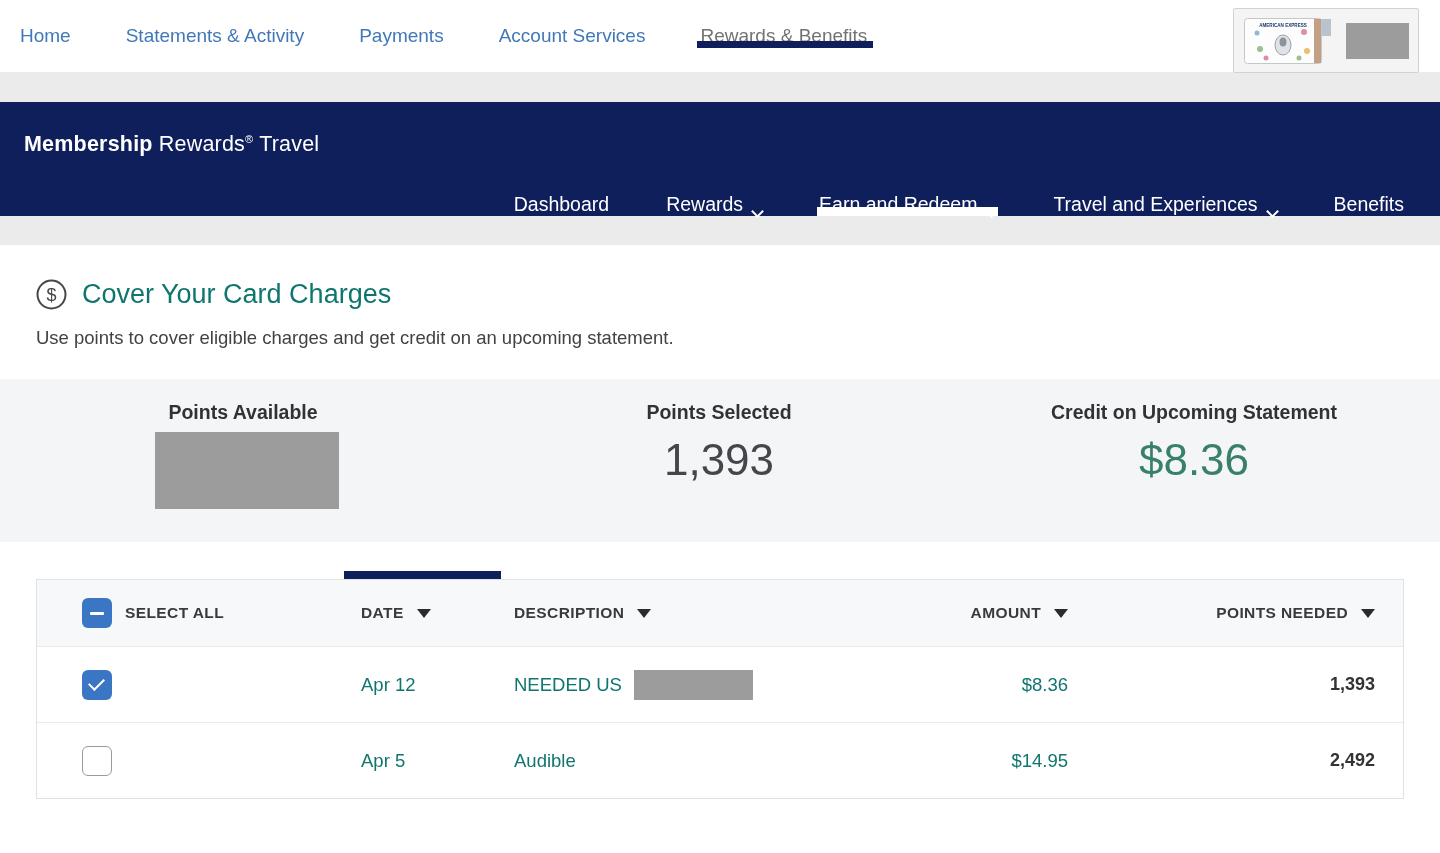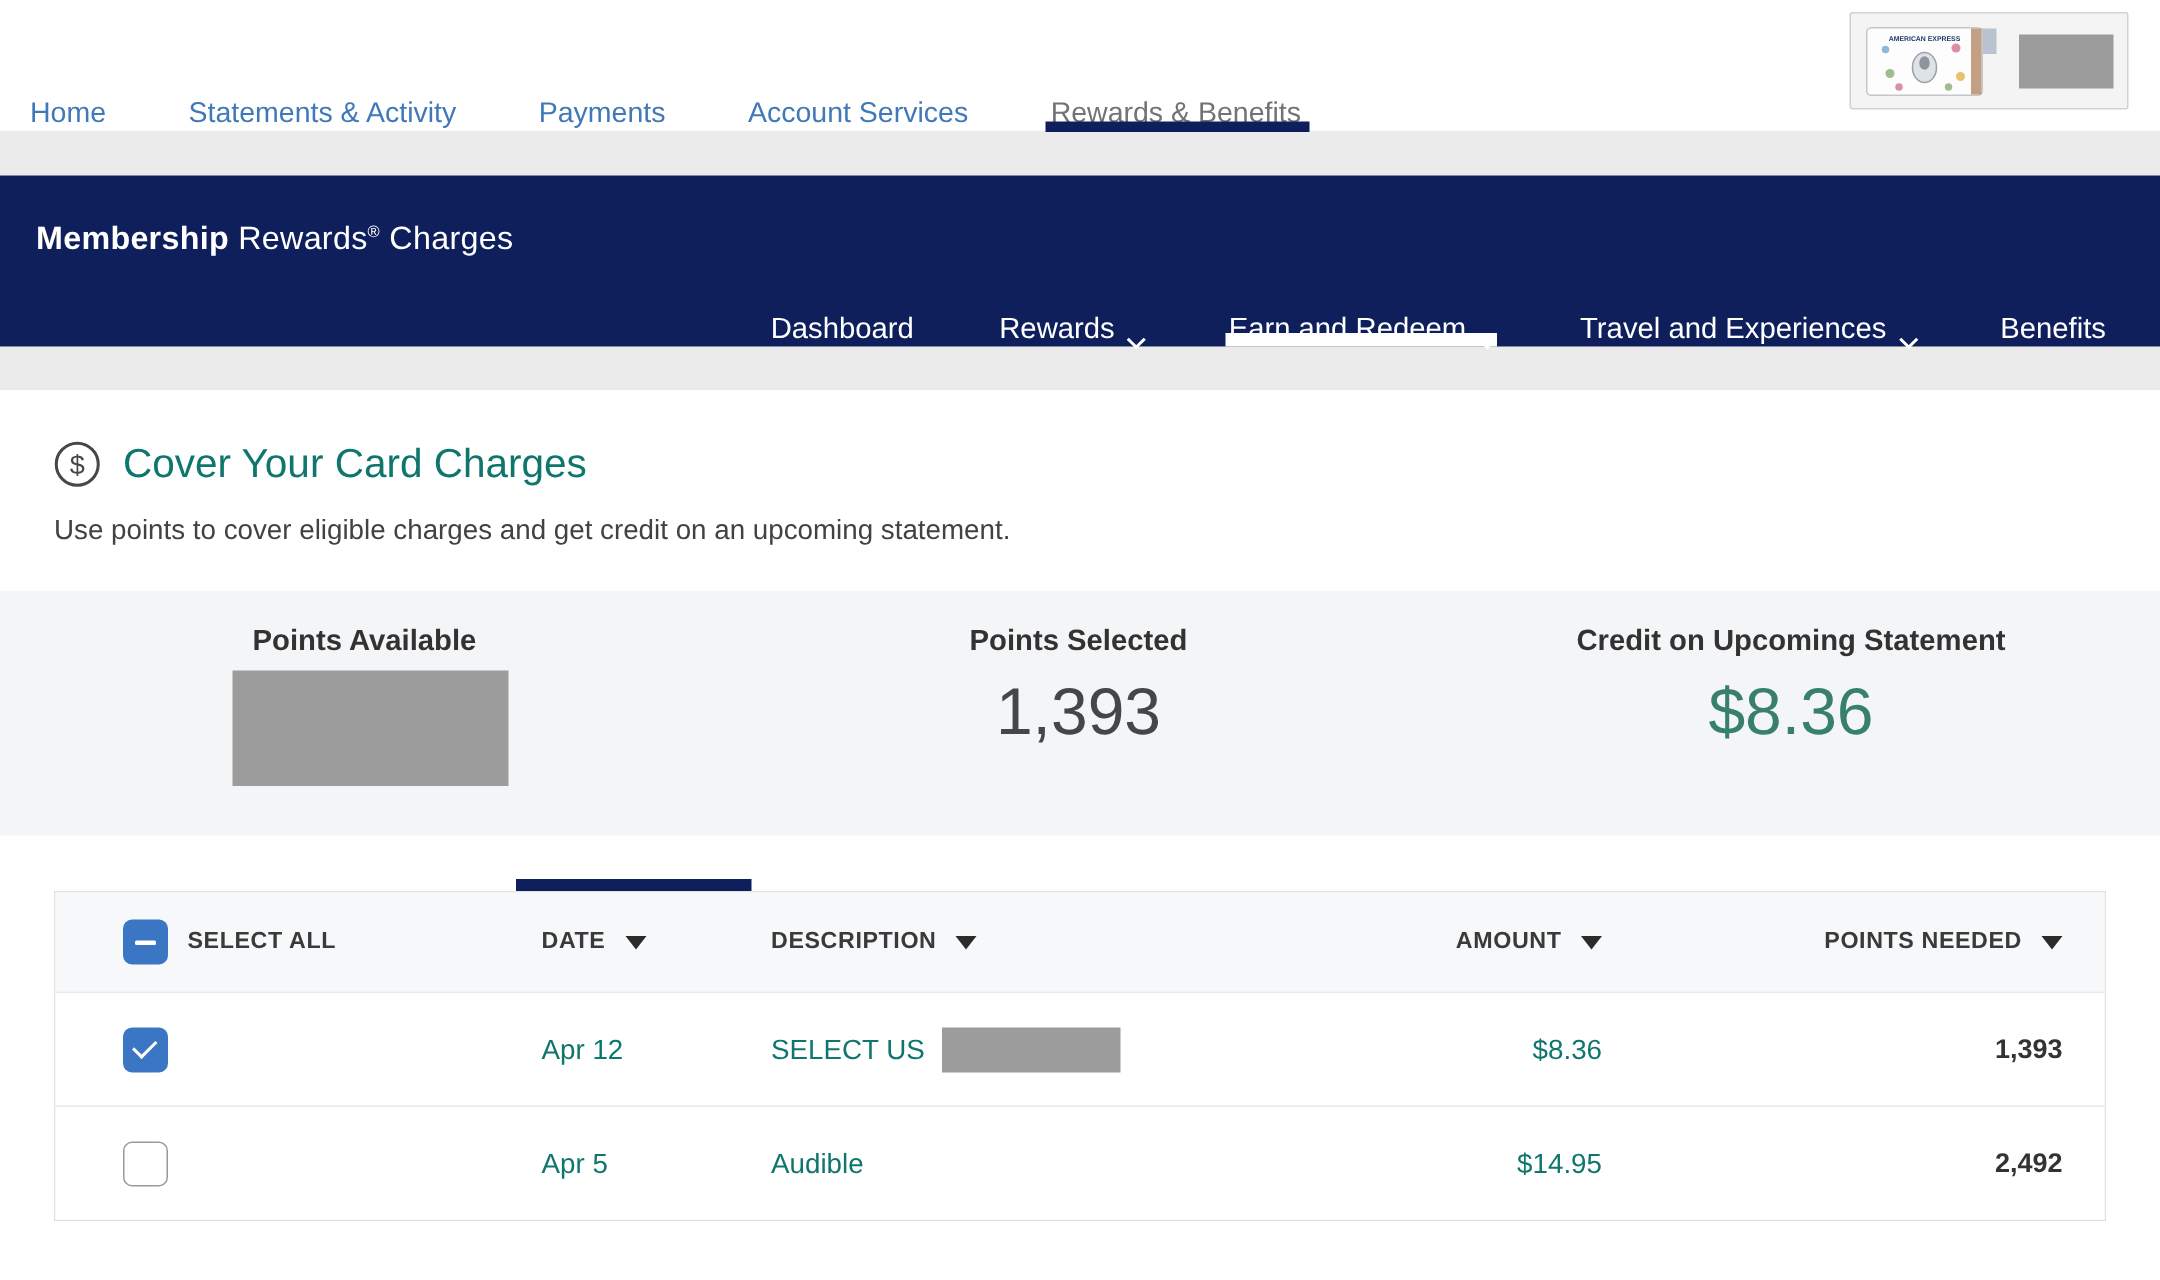--- a/index.html
+++ b/index.html
@@ -12,21 +12,21 @@
   }
   :root {
     --navy: #0e1f5c;
     --link: #4178b8;
     --green: #38806a;
     --cbblue: #3b76c4;
     --redact: #9c9c9c;
   }
 
   
-  .top-nav { position: relative; height: 87px; background: #fff; display: flex; align-items: flex-end; padding-left: 20px; gap: 55px; }
+  .top-nav { position: relative; height: 72px; background: #fff; display: flex; align-items: center; padding-left: 20px; gap: 55px; }
   .nav-item { display: flex; align-items: center; font-size: 19px; color: var(--link); position: relative; cursor: pointer; white-space: nowrap; }
   .nav-item.active { color: #737373; }
   .nav-item.active::after { content: ""; position: absolute; left: -3px; right: -6px; bottom: -1px; height: 7px; background: var(--navy); }
 
   .card-box { position: absolute; right: 21px; top: 8px; width: 186px; height: 65px; background: #f4f4f5; border: 1px solid #d2d2d2; border-radius: 2px; cursor: pointer; }
   .card-chip { position: absolute; left: 77px; top: 10px; width: 20px; height: 17px; background: #b9c3cf; }
   .card-thumb { position: absolute; left: 10px; top: 9px; }
   .mini-redact { position: absolute; left: 112px; top: 14px; width: 63px; height: 36px; background: var(--redact); }
 
   
@@ -108,21 +108,21 @@
       <text x="39" y="9" text-anchor="middle" font-size="4.6" font-weight="bold" fill="#1d3a6b">AMERICAN EXPRESS</text>
     </svg>
     <span class="mini-redact"></span>
   </div>
 </header>
 
 <div class="band1"></div>
 
 <nav class="mr-bar">
   <div class="brand">
-    <span class="b">Membership</span><span> Rewards</span><sup>®</sup><span> Charges</span>
+    <span class="b">Membership</span><span> Rewards</span><sup>®</sup><span> Travel</span>
   </div>
   <div class="mr-items">
     <div class="mr-item">
         <span>Dashboard</span>
       </div>
     <div class="mr-item">
         <span>Rewards</span>
         <span class="chev"></span>
       </div>
     <div class="mr-item active">
@@ -184,21 +184,21 @@
             <span>POINTS NEEDED</span>
             <span class="tri"></span>
           </span>
       </div>
 
       <div class="t-row">
         <span class="cb cb-on"></span>
         <span></span>
         <span class="cell cell-date">Apr 12</span>
         <span class="cell cell-desc">
-          <span>SELECT US</span>
+          <span>NEEDED US</span>
           <span class="desc-redact"></span>
         </span>
         <span class="cell cell-amount">$8.36</span>
         <span class="cell cell-points">1,393</span>
       </div>
 
       <div class="t-row">
         <span class="cb cb-off"></span>
         <span></span>
         <span class="cell cell-date">Apr 5</span>

